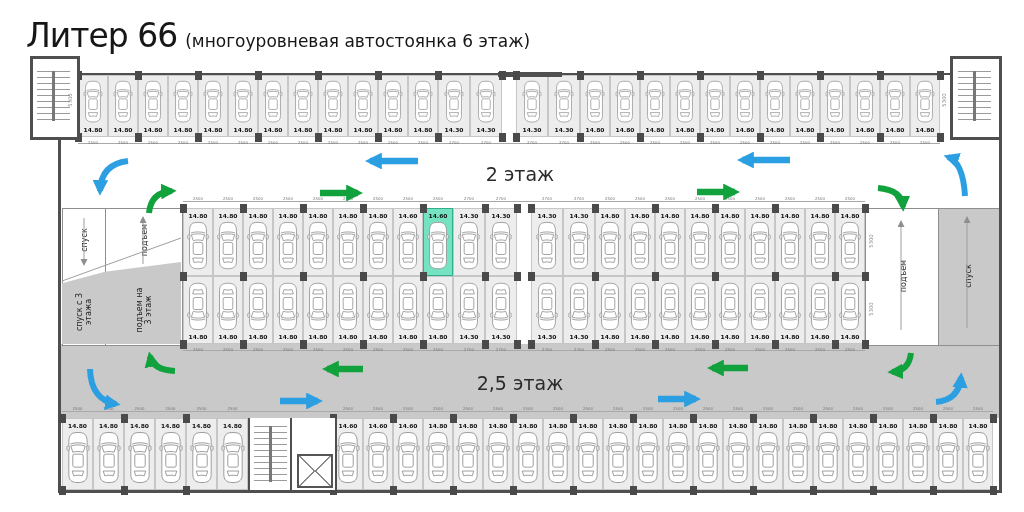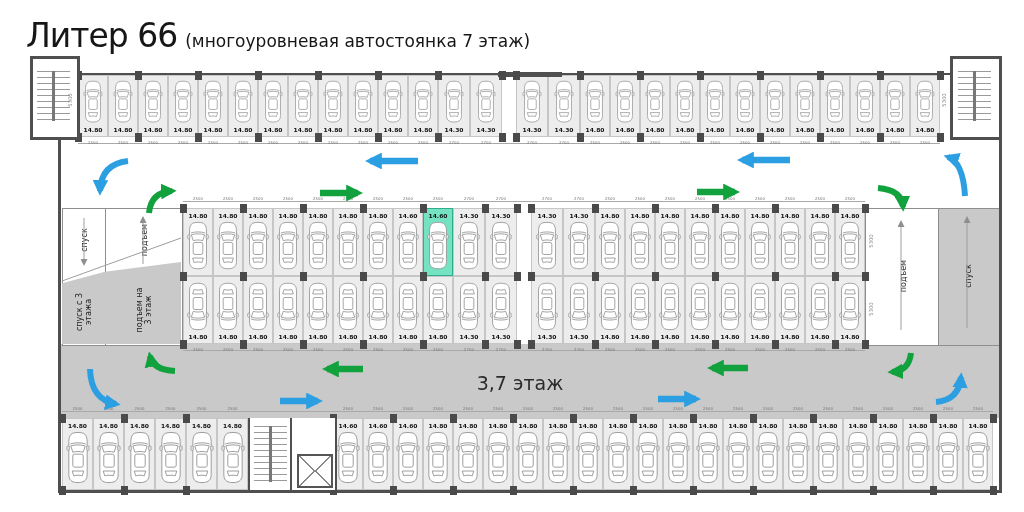--- a/index.html
+++ b/index.html
@@ -41,21 +41,21 @@
   .dimline{position:absolute;height:1px;background:#a9a9a9;z-index:1;}
   .col{position:absolute;width:7px;height:9px;background:#4a4a4a;z-index:4;}
   .gapstrip{position:absolute;background:#fff;z-index:2;}
   #overlay{position:absolute;left:0;top:0;z-index:7;pointer-events:none;}
 </style>
 </head>
 <body>
 
 <div class="stage">
   <div class="title-row">
-    <span class="title-main">Литер 66</span><span class="title-sub">(многоуровневая автостоянка 7 этаж)</span>
+    <span class="title-main">Литер 66</span><span class="title-sub">(многоуровневая автостоянка 6 этаж)</span>
   </div>
 
   <div id="plan">
 
     <div class="aisle-white" style="left:60px;top:137px;width:940px;height:71px;"></div>
     <div class="aisle-gray" style="left:60px;top:344px;width:940px;height:74px;"></div>
 
     <div class="wall" style="left:58px;top:75px;width:3px;height:417px;"></div>
     <div class="wall" style="left:999px;top:75px;width:3px;height:417px;"></div>
     <div class="wall" style="left:58px;top:73px;width:944px;height:2px;"></div>
@@ -87,21 +87,22 @@
     <div class="ramp-cell white" style="left:865px;top:208px;width:73px;height:136px;"></div>
     <div class="ramp-cell gray" style="left:938px;top:208px;width:60px;height:136px;"></div>
     <div class="vlabel" style="left:903px;top:276px;">подъем</div>
     <div class="vlabel" style="left:968px;top:276px;">спуск</div>
 
     <div class="vdim" style="left:70px;top:100px;">5300</div>
     <div class="vdim" style="left:944px;top:100px;">5300</div>
     <div class="vdim" style="left:871px;top:241px;">5300</div>
     <div class="vdim" style="left:871px;top:309px;">5300</div>
 
-    <div class="floor-label" style="left:445px;top:372px;width:150px;">3,7 этаж</div>
+    <div class="floor-label" style="left:450px;top:163px;width:140px;">2 этаж</div>
+    <div class="floor-label" style="left:445px;top:372px;width:150px;">2,5 этаж</div>
 
     <svg id="overlay" width="1024" height="512" viewBox="0 0 1024 512">
       <defs>
         <marker id="mb" markerUnits="strokeWidth" markerWidth="2.6" markerHeight="2.6" refX="4.2" refY="3" orient="auto" viewBox="0 0 6 6">
             <path d="M0,0 L6,3 L0,6 Z" fill="#2c9fe2"></path>
           </marker>
         <marker id="mg" markerUnits="strokeWidth" markerWidth="2.6" markerHeight="2.6" refX="4.2" refY="3" orient="auto" viewBox="0 0 6 6">
             <path d="M0,0 L6,3 L0,6 Z" fill="#11a23e"></path>
           </marker>
         <marker id="mt" markerUnits="userSpaceOnUse" markerWidth="7" markerHeight="7" refX="5" refY="3.5" orient="auto" viewBox="0 0 7 7">

